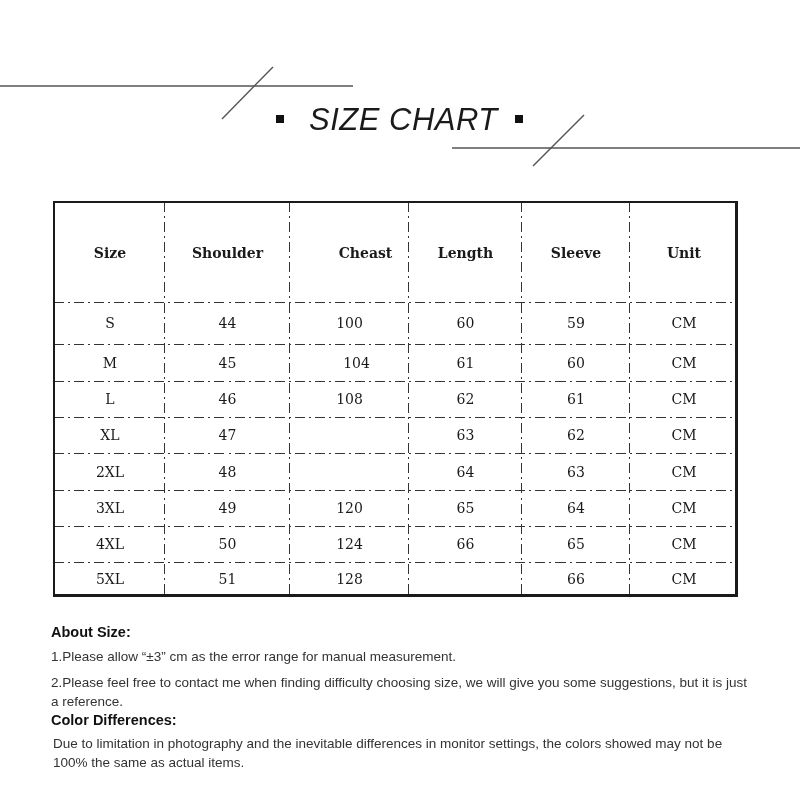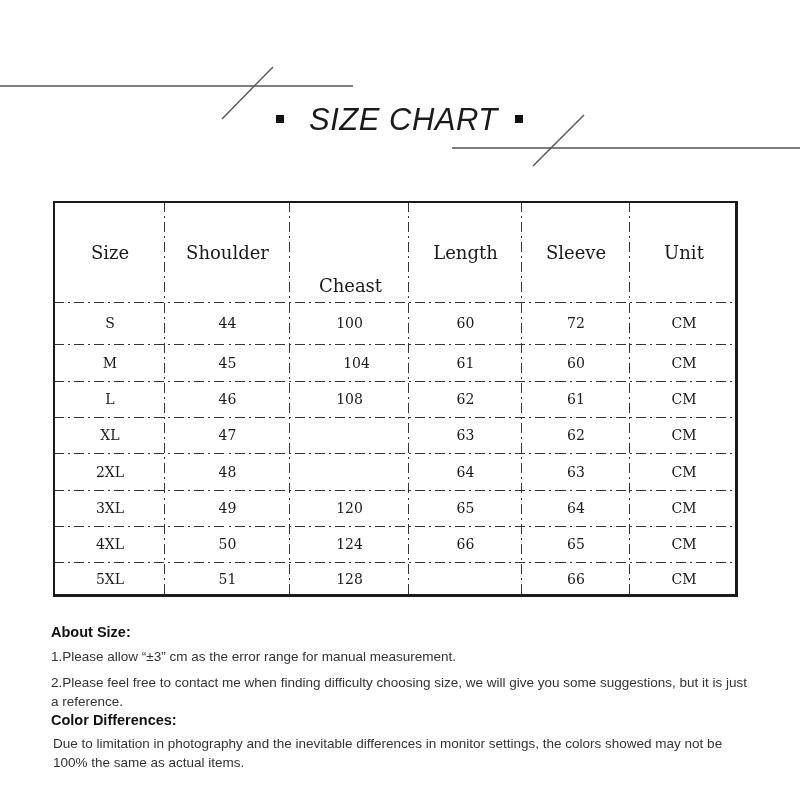--- a/index.html
+++ b/index.html
@@ -71,22 +71,22 @@
       position: absolute;
       top: 0;
       height: 100%;
       display: flex;
       align-items: center;
       justify-content: center;
       font-size: 14px;
       color: #1a1a1a;
     }
     .head .cell {
-      font-weight: normal;
-      font-size: 18px;
+      font-weight: bold;
+      font-size: 14px;
     }
     .hline {
       position: absolute;
       left: 0;
       width: 100%;
       height: 0;
       border-top: 1.5px dashed #333;
       border-image: repeating-linear-gradient(90deg, #333 0 10px, transparent 10px 14px, #333 14px 16px, transparent 16px 20px) 1;
     }
     .vline {
@@ -140,32 +140,32 @@
   <span class="title-bullet" style="left:276px;"></span>
   <span class="title-text">SIZE CHART</span>
   <span class="title-bullet" style="left:515px;"></span>
 </div>
 
 <div class="size-table" id="size-table">
 
   <div class="row head" style="top:0; height:99px;">
     <div class="cell" style="left:0; width:110px;">Size</div>
     <div class="cell" style="left:110px; width:125px;">Shoulder</div>
-    <div class="cell" style="left:236px; width:119px;margin-top:33px;">Cheast</div>
+    <div class="cell" style="left:251px; width:119px;">Cheast</div>
     <div class="cell" style="left:354px; width:113px;">Length</div>
     <div class="cell" style="left:467px; width:108px;">Sleeve</div>
     <div class="cell" style="left:575px; width:108px;">Unit</div>
   </div>
 
   <div class="row" style="top:99px; height:42px;">
     <div class="cell" style="left:0; width:110px;">S</div>
     <div class="cell" style="left:110px; width:125px;">44</div>
     <div class="cell" style="left:235px; width:119px;">100</div>
     <div class="cell" style="left:354px; width:113px;">60</div>
-    <div class="cell" style="left:467px; width:108px;">72</div>
+    <div class="cell" style="left:467px; width:108px;">59</div>
     <div class="cell" style="left:575px; width:108px;">CM</div>
   </div>
   <div class="row" style="top:141px; height:37px;">
     <div class="cell" style="left:0; width:110px;">M</div>
     <div class="cell" style="left:110px; width:125px;">45</div>
     <div class="cell" style="left:242px; width:119px;">104</div>
     <div class="cell" style="left:354px; width:113px;">61</div>
     <div class="cell" style="left:467px; width:108px;">60</div>
     <div class="cell" style="left:575px; width:108px;">CM</div>
   </div>

